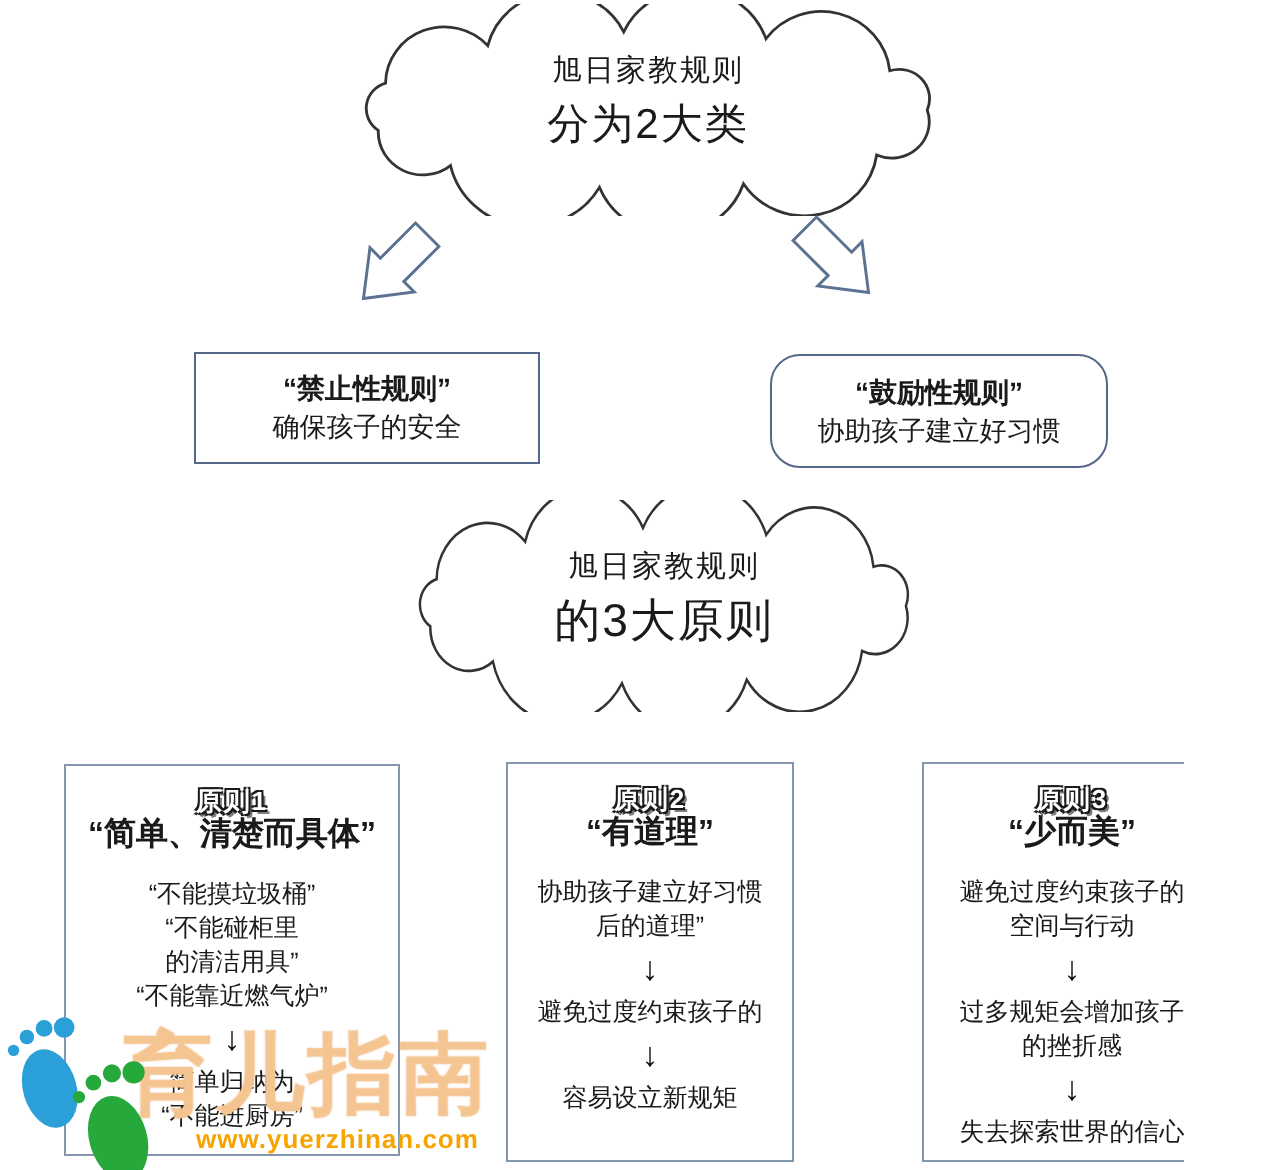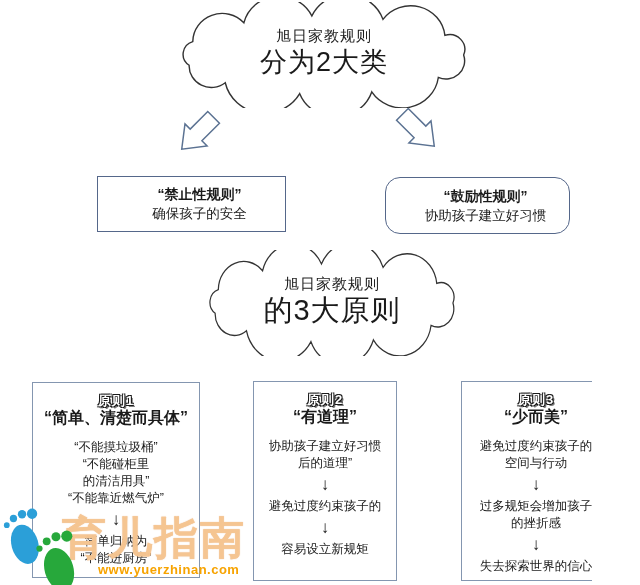--- a/index.html
+++ b/index.html
@@ -7,30 +7,29 @@
     position:relative;width:592px;height:585px;background:#fff;overflow:hidden;
     font-family:"Liberation Sans","DejaVu Sans",sans-serif;color:#1a1a1a;
   }
   .abs{position:absolute;}
   
   .cloud{display:flex;align-items:center;justify-content:center;}
   .cloud svg{position:absolute;left:0;top:0;width:100%;height:100%;}
   .cloud-path{fill:#ffffff;stroke:var(--cloud-stroke);stroke-width:1.4;}
   .cloud-text{position:relative;text-align:center;transform:translateY(-3px);}
   .cloud-line1{font-size:15px;line-height:20px;letter-spacing:1px;}
-  .cloud-line2{font-size:27px;line-height:33px;letter-spacing:1px;}
-  .cloud-line2.bigger{font-size:29px;}
+  .cloud-line2{font-size:21px;line-height:33px;letter-spacing:1px;}
+  .cloud-line2.bigger{font-size:23px;}
   
   .split-arrow-shape{fill:#ffffff;stroke:var(--arrow-outline);stroke-width:1.6;stroke-linejoin:miter;}
   
   .catbox{
     border:1.5px solid var(--box-border-dark);background:#fff;
     display:flex;flex-direction:column;align-items:center;justify-content:center;
     text-align:center;
-    padding-left:16px;
   }
   .cat-title{font-size:14px;font-weight:bold;line-height:19px;}
   .cat-desc{font-size:13.5px;line-height:19px;}
   
   .pbox{
     border:1.4px solid var(--box-border-light);background:#fff;
     display:flex;flex-direction:column;align-items:center;
     padding-top:9px;text-align:center;box-sizing:border-box;
   }
   .p-label{

